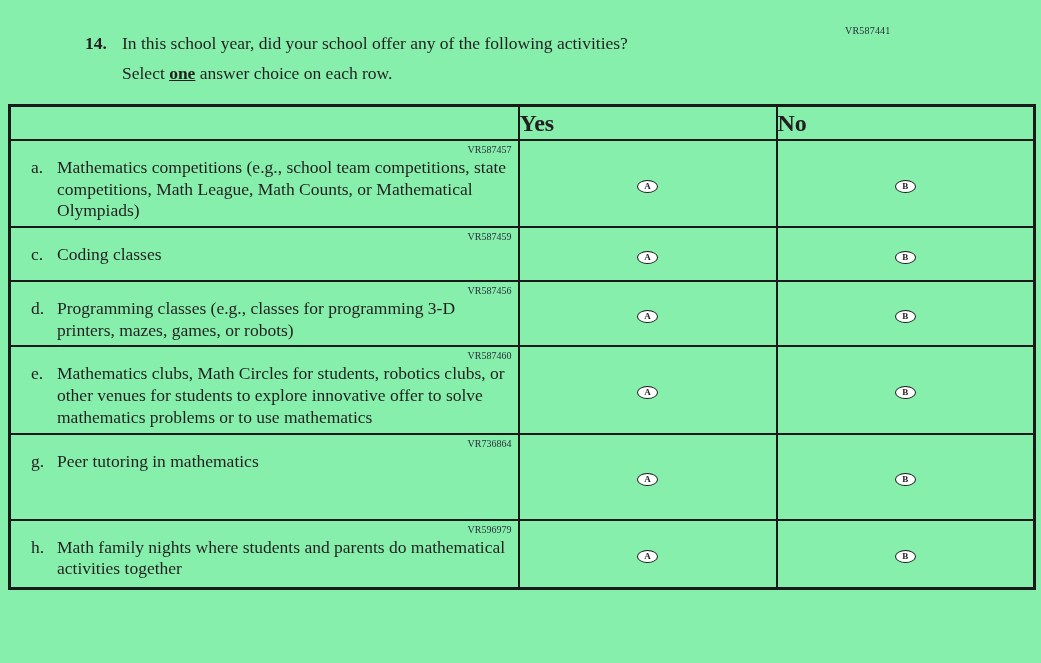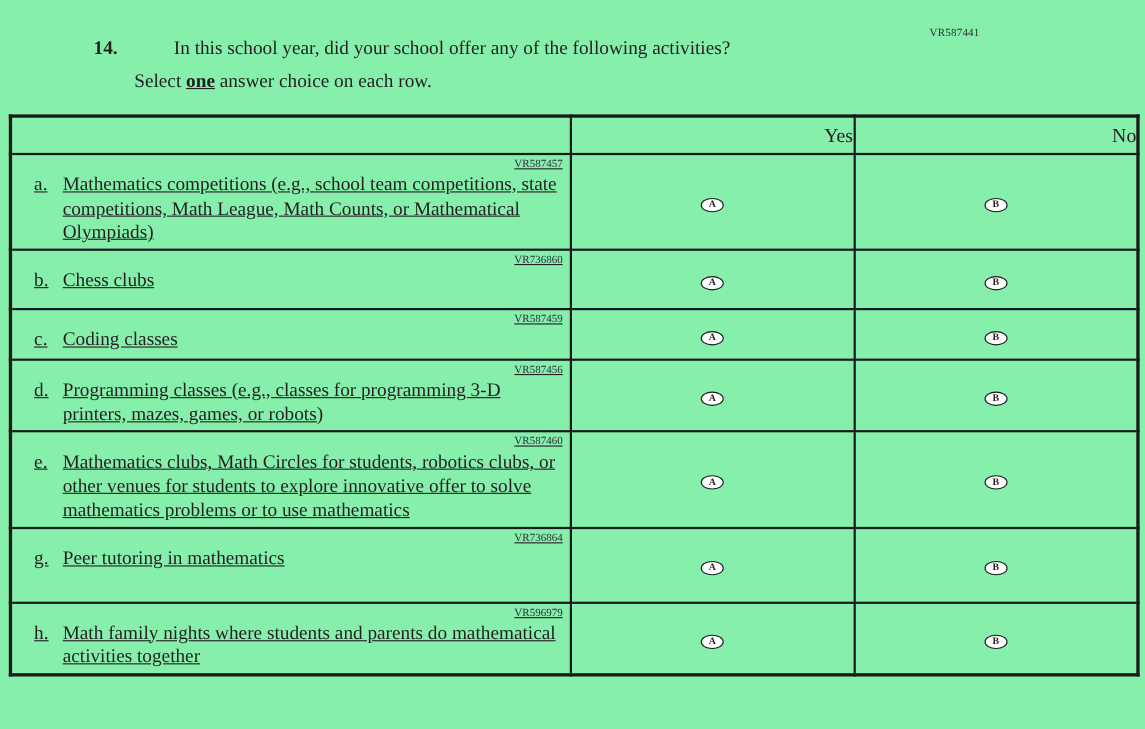--- a/index.html
+++ b/index.html
@@ -27,21 +27,21 @@
     color: #2b2e3a;
   }
   .question-block {
     position: absolute;
     left: 85px;
     top: 33px;
     width: 760px;
     font-size: 17.5px;
     line-height: 1.25;
   }
-  .q-line1 { display: flex; gap: 36px; }
+  .q-line1 { display: flex; }
   .q-num {
     font-weight: bold;
     width: 37px;
     flex: 0 0 37px;
   }
   .q-line2 {
     margin-left: 37px;
     margin-top: 8px;
   }
   .bold { font-weight: bold; text-decoration: underline; }
@@ -54,39 +54,38 @@
     border-collapse: collapse;
     table-layout: fixed;
     font-size: 17.5px;
   }
   table.qtable, table.qtable td, table.qtable th {
     border: 2px solid #1a1a1a;
   }
   table.qtable { border-width: 3px; }
   thead th {
     border-bottom: 5px double #1a1a1a;
-    font-weight: normal;
-    font-size: 18px;
+    font-weight: bold;
+    font-size: 24px;
     height: 28px;
-    text-align: right;
+    text-align: left;
     padding: 2px 0;
   }
   tbody tr:nth-child(1) td { height: 84px; }
   tbody tr:nth-child(2) td { height: 52px; }
   tbody tr:nth-child(3) td { height: 44px; }
   tbody tr:nth-child(4) td { height: 62px; }
   tbody tr:nth-child(5) td { height: 84px; }
   tbody tr:nth-child(6) td { height: 66px; }
   tbody tr:nth-child(7) td { height: 42px; }
   tbody tr:nth-child(8) td { height: 64px; margin-top: 28px; }
 
   td.stem-cell {
     vertical-align: top;
     padding: 0;
-    text-decoration: underline;
   }
   .vr-code {
     text-align: right;
     font-size: 10px;
     line-height: 13px;
     padding: 2px 6px 0 0;
     color: #2b2e3a;
   }
   .stem {
     display: flex;
@@ -168,39 +167,20 @@
             </span>
         </td>
         <td class="choice-cell">
           <span class="bubble">
               <span class="bubble-letter">B</span>
             </span>
         </td>
       </tr>
       <tr>
         <td class="stem-cell">
-          <div class="vr-code">VR736860</div>
-          <div class="stem">
-            <span class="stem-letter">b.</span>
-            <span class="stem-text">Chess clubs</span>
-          </div>
-        </td>
-        <td class="choice-cell">
-          <span class="bubble">
-              <span class="bubble-letter">A</span>
-            </span>
-        </td>
-        <td class="choice-cell">
-          <span class="bubble">
-              <span class="bubble-letter">B</span>
-            </span>
-        </td>
-      </tr>
-      <tr>
-        <td class="stem-cell">
           <div class="vr-code">VR587459</div>
           <div class="stem">
             <span class="stem-letter">c.</span>
             <span class="stem-text">Coding classes</span>
           </div>
         </td>
         <td class="choice-cell">
           <span class="bubble">
               <span class="bubble-letter">A</span>
             </span>

